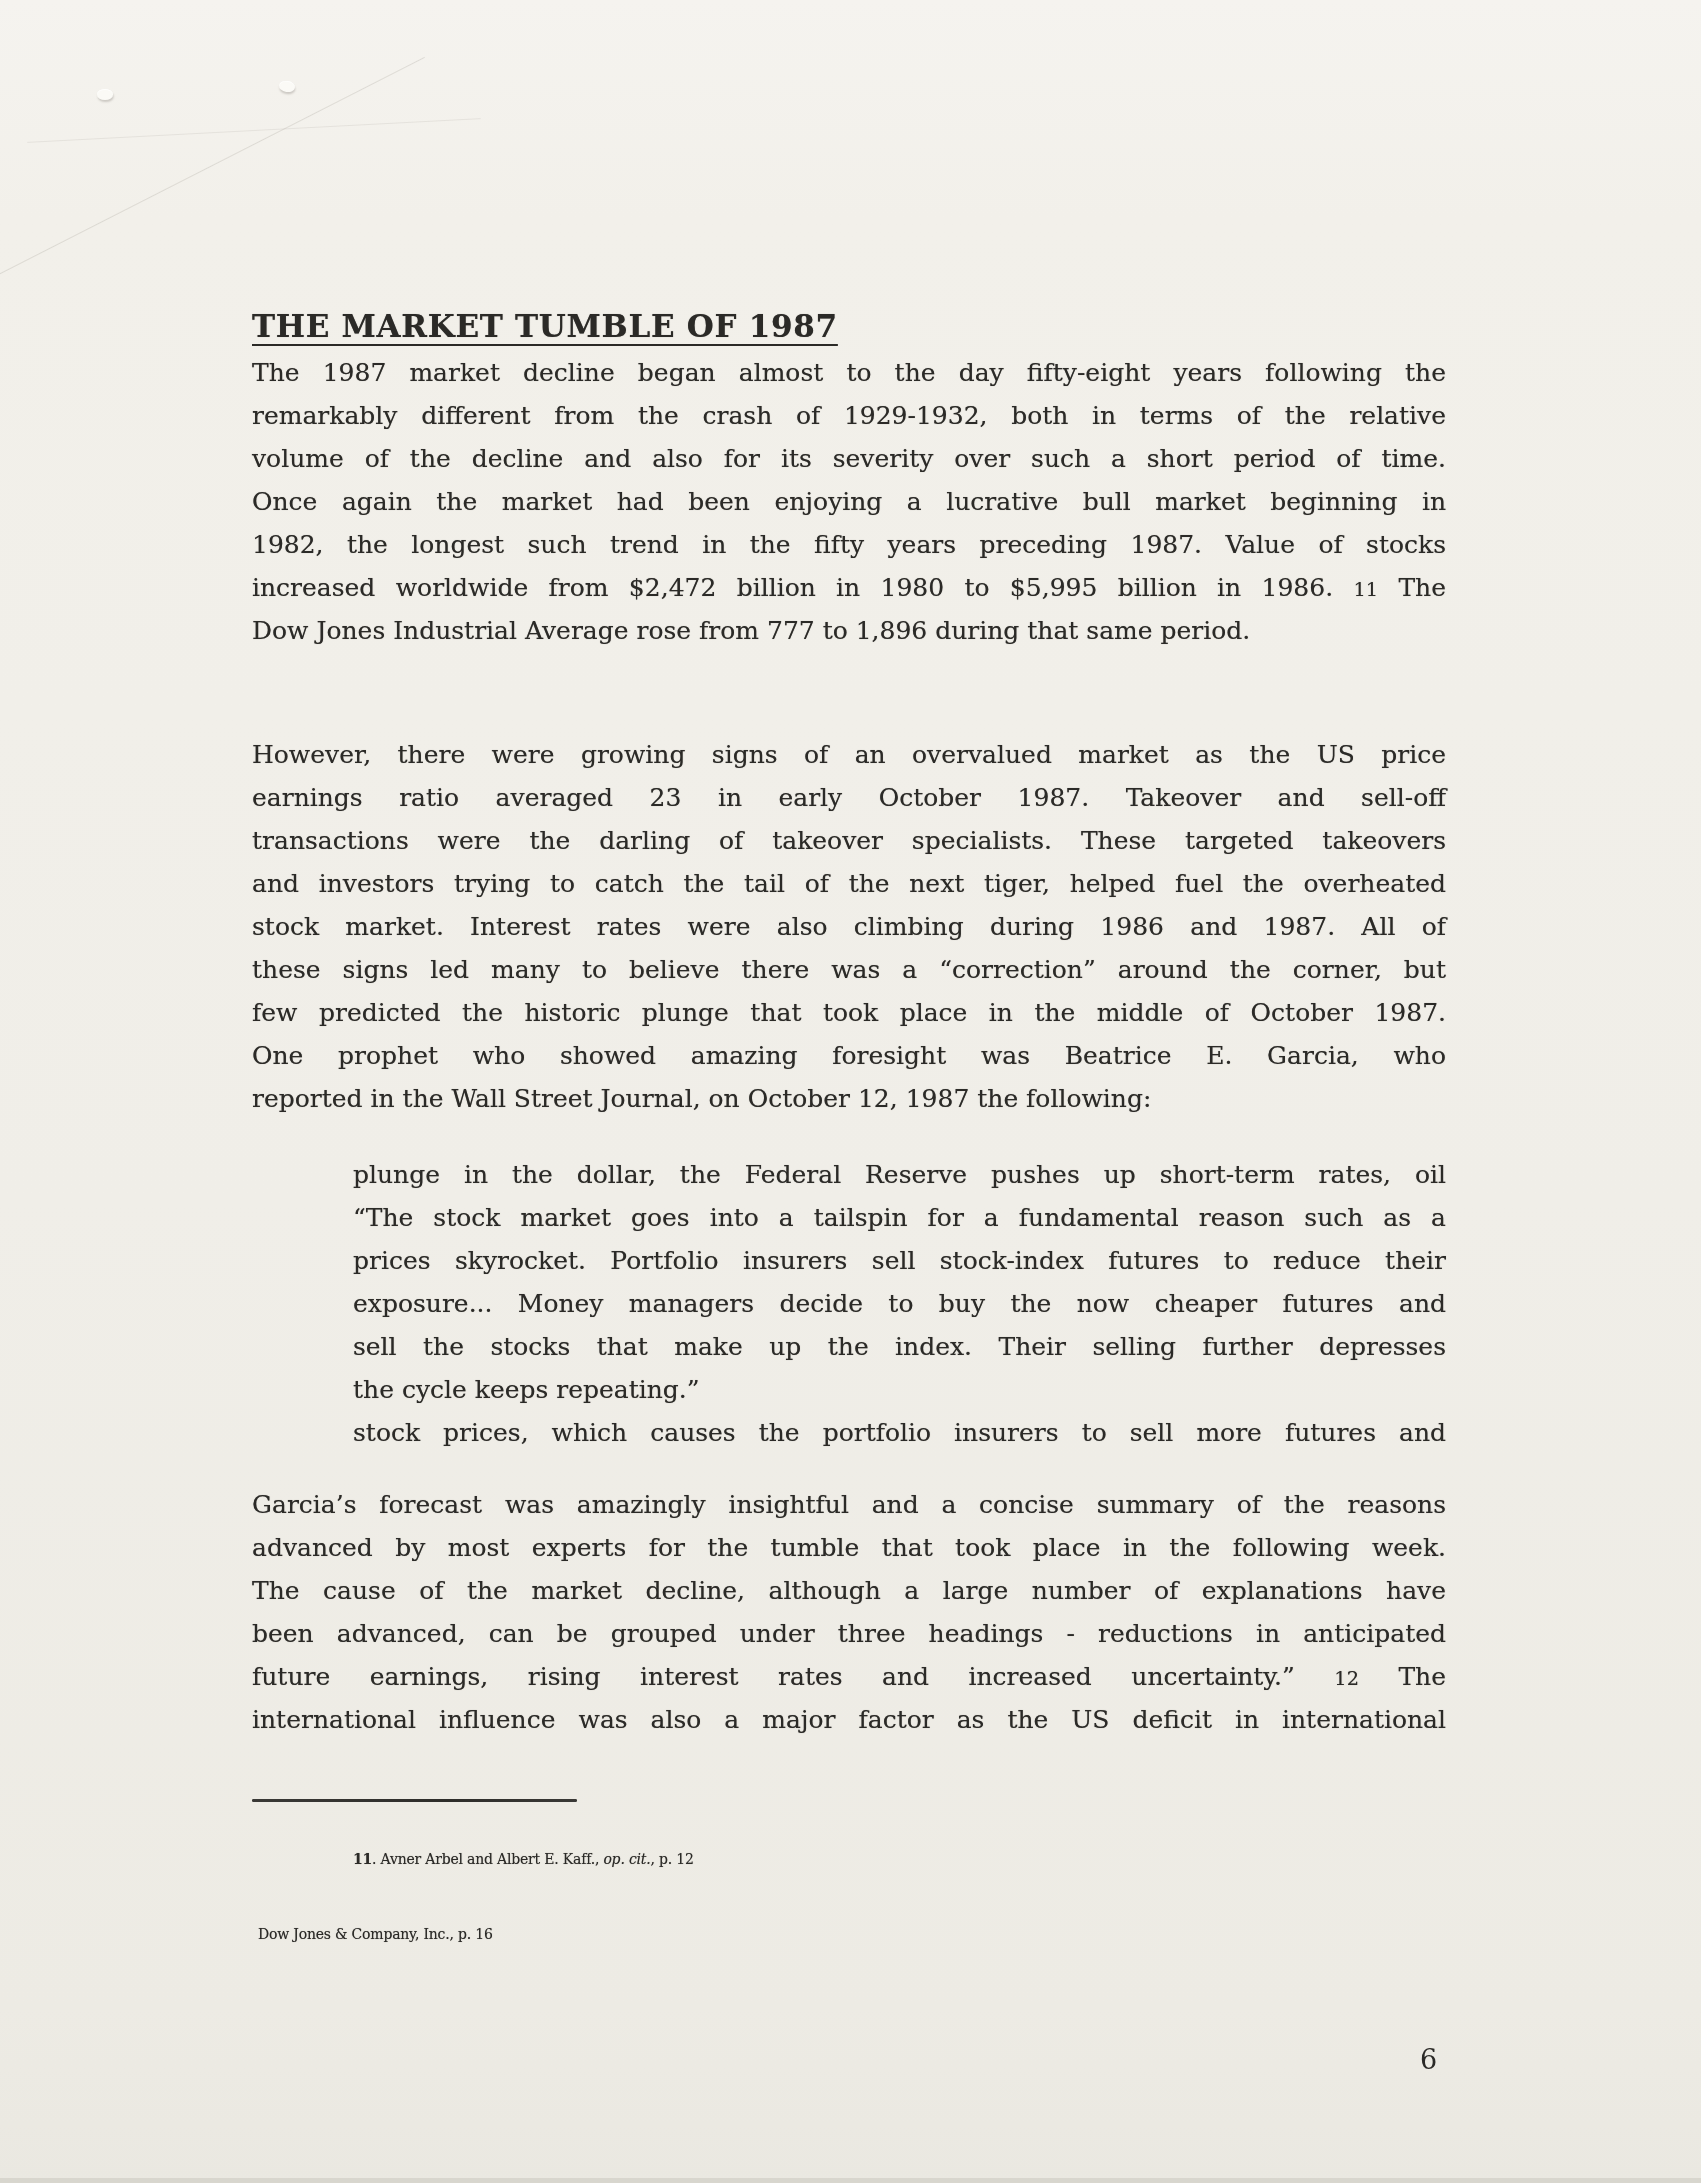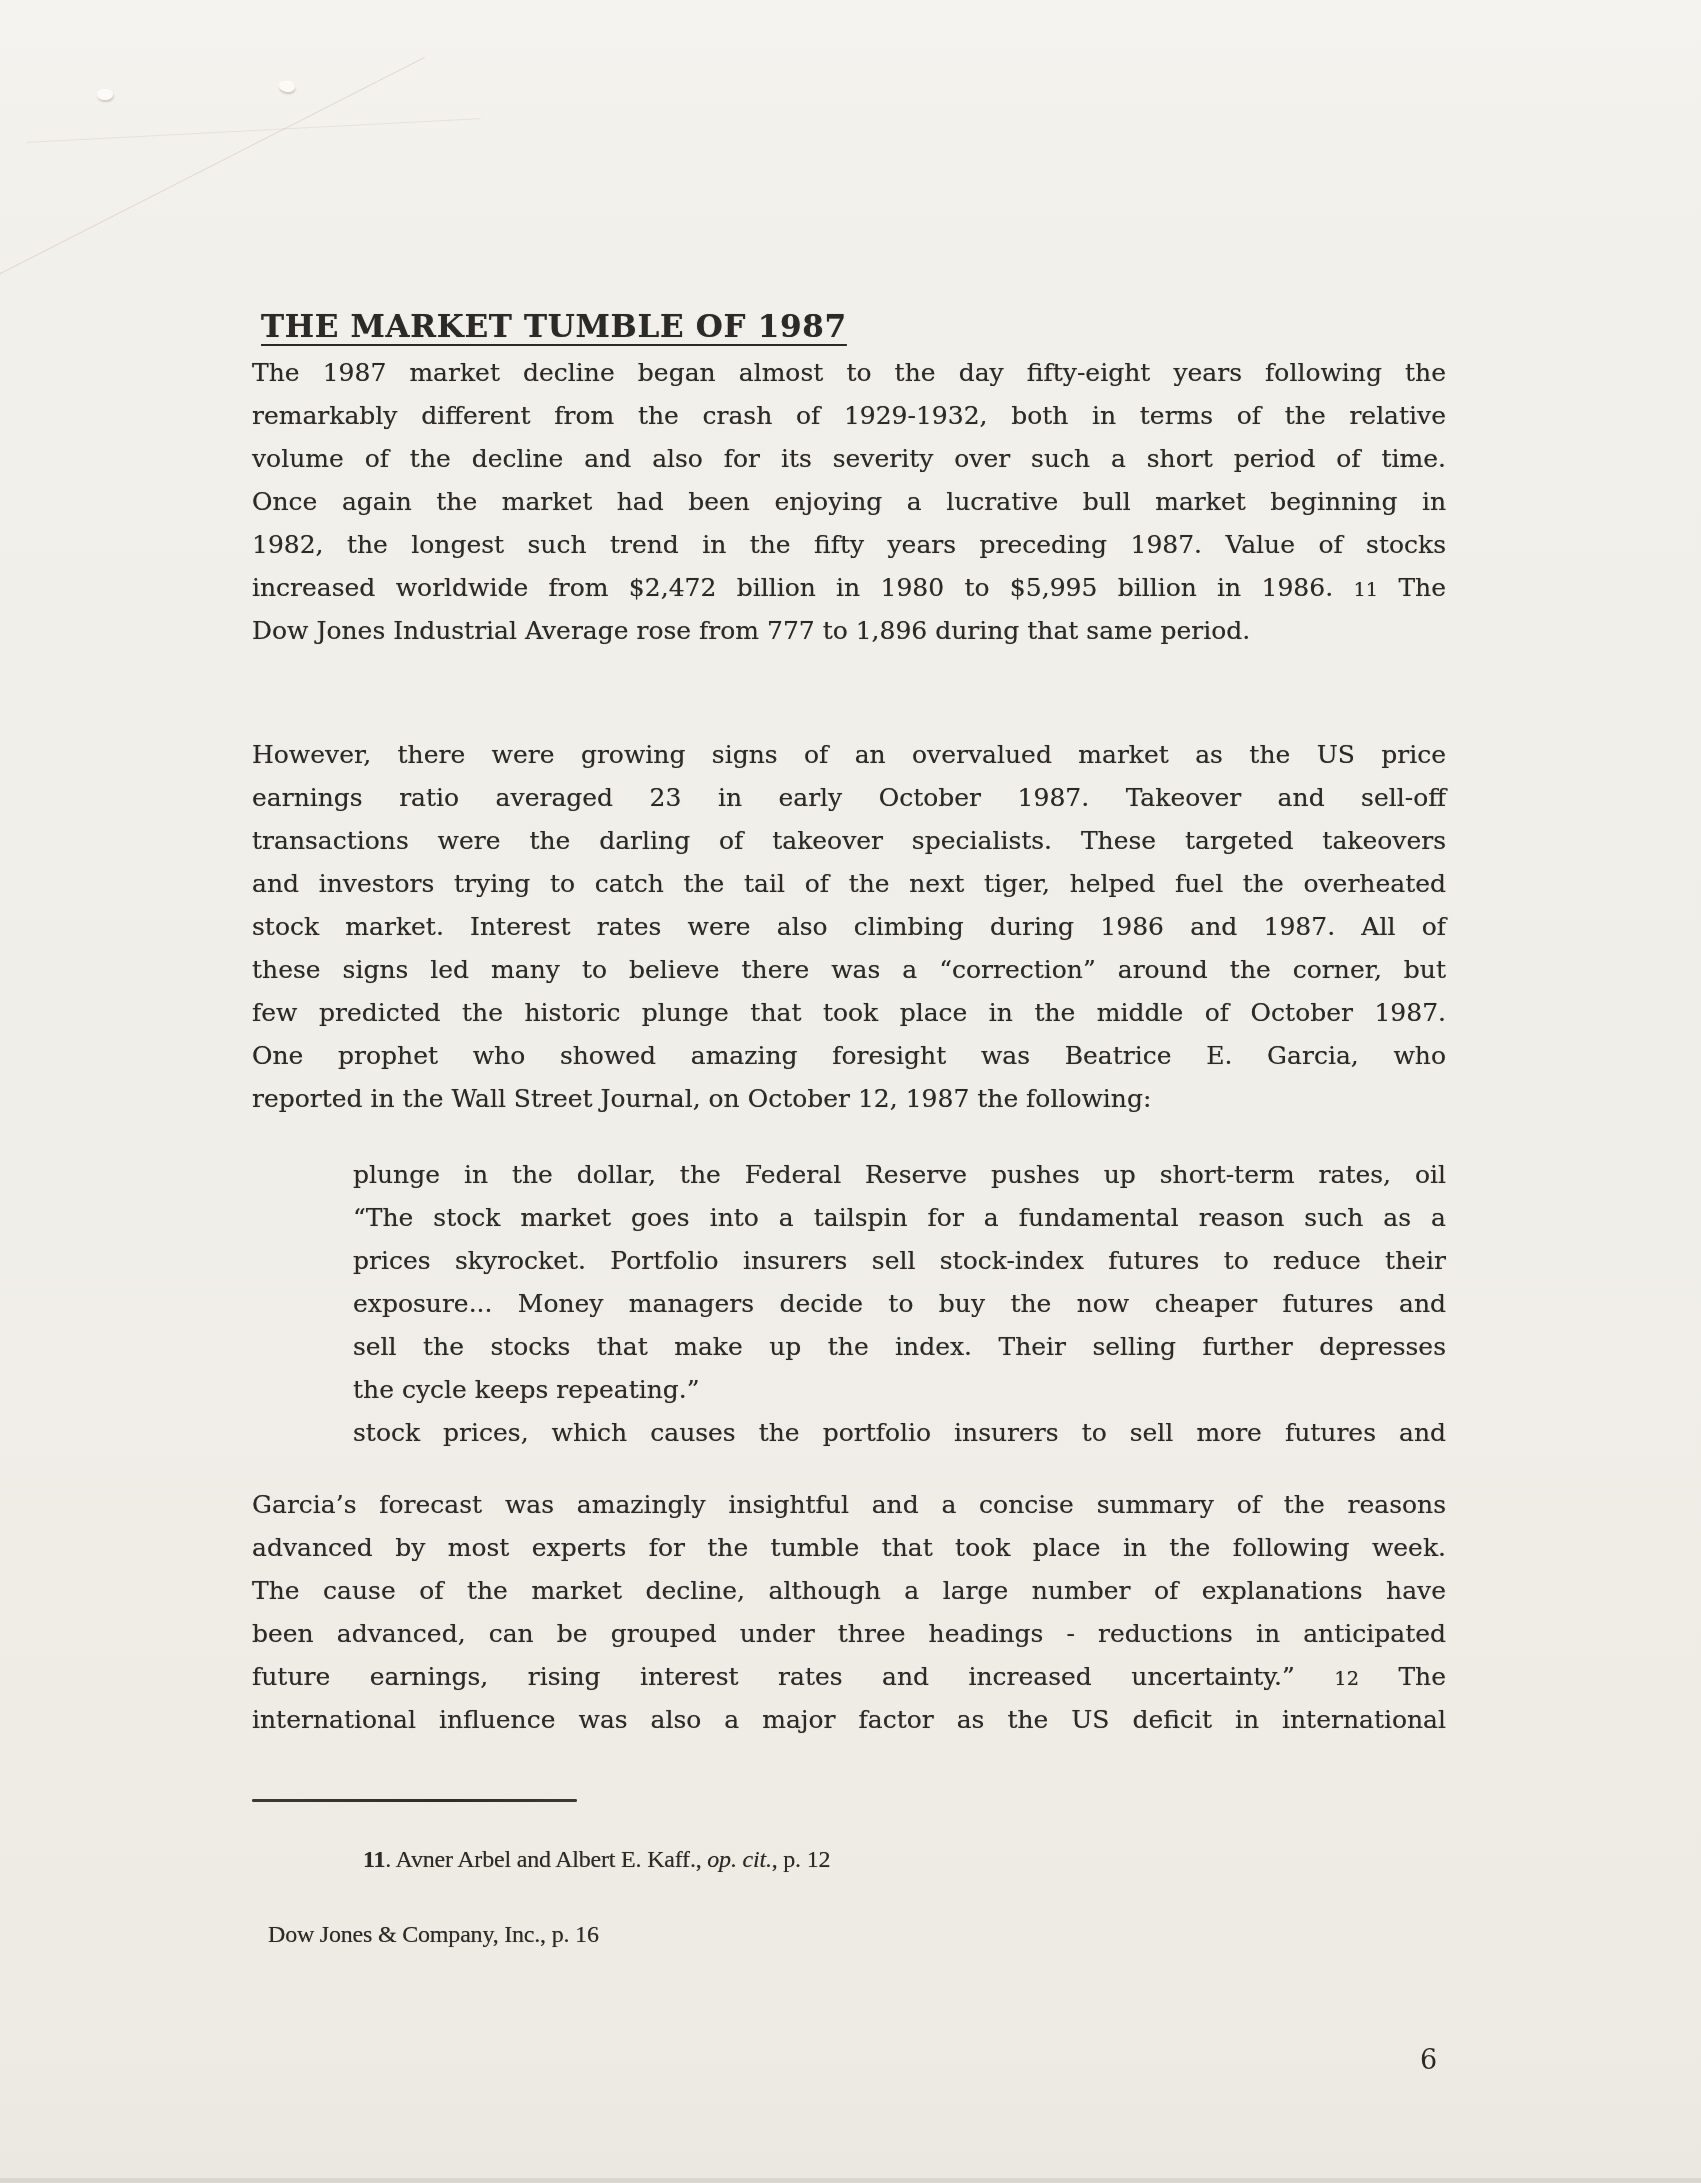--- a/index.html
+++ b/index.html
@@ -22,34 +22,33 @@
   .bottom-edge{position:absolute;left:0;right:0;bottom:0;height:4.7px;background:#c9c7bf;opacity:.55;}
 
   .content{position:absolute;left:252px;top:0;width:1194px;}
   .doc-text{text-shadow:0 0 0.7px rgba(43,42,39,0.55);}
 
   .title{
     position:absolute;top:308px;left:0;
     font-size:31px;font-weight:bold;letter-spacing:0.7px;
     text-decoration:underline;text-decoration-thickness:2px;text-underline-offset:6.7px;
     text-shadow:0 0 0.7px rgba(43,42,39,0.6);
-    margin-left:9px;
   }
   .para{position:absolute;left:0;width:1194px;font-size:25px;}
   .jline{height:43px;line-height:43px;text-align:justify;text-align-last:justify;white-space:normal;}
   .jline.last{text-align-last:left;}
   .cite{font-size:19.4px;}
   #p1{top:351px;}
   #p2{top:733px;}
   #quote{top:1153px;padding-left:101px;width:1093px;}
   #p3{top:1483px;}
 
   .fn-rule{position:absolute;left:0;top:1799px;width:325px;height:2.7px;
     background:linear-gradient(90deg,#3a3936 0%,#2e2d2a 60%,#3a3936 100%);border-radius:1.3px;}
-  .footnote{position:absolute;left:16px;width:1194px;font-size:24px;letter-spacing:-0.2px;font-family:Liberation Serif, serif;}
+  .footnote{position:absolute;left:6px;width:1194px;font-size:14px;letter-spacing:-0.2px;}
   .footnote .fline{height:40px;line-height:40px;}
   .footnote .indent{padding-left:95px;}
   .footnote .just{text-align:justify;text-align-last:justify;padding-left:95px;}
   #fn11{top:1839px;}
   #fn12{top:1914px;}
   .fnnum{font-weight:bold;}
   .it{font-style:italic;}
 
   .page-num{position:absolute;left:1420px;top:2044px;font-size:27px;color:#2b2a27;}
 </style>

